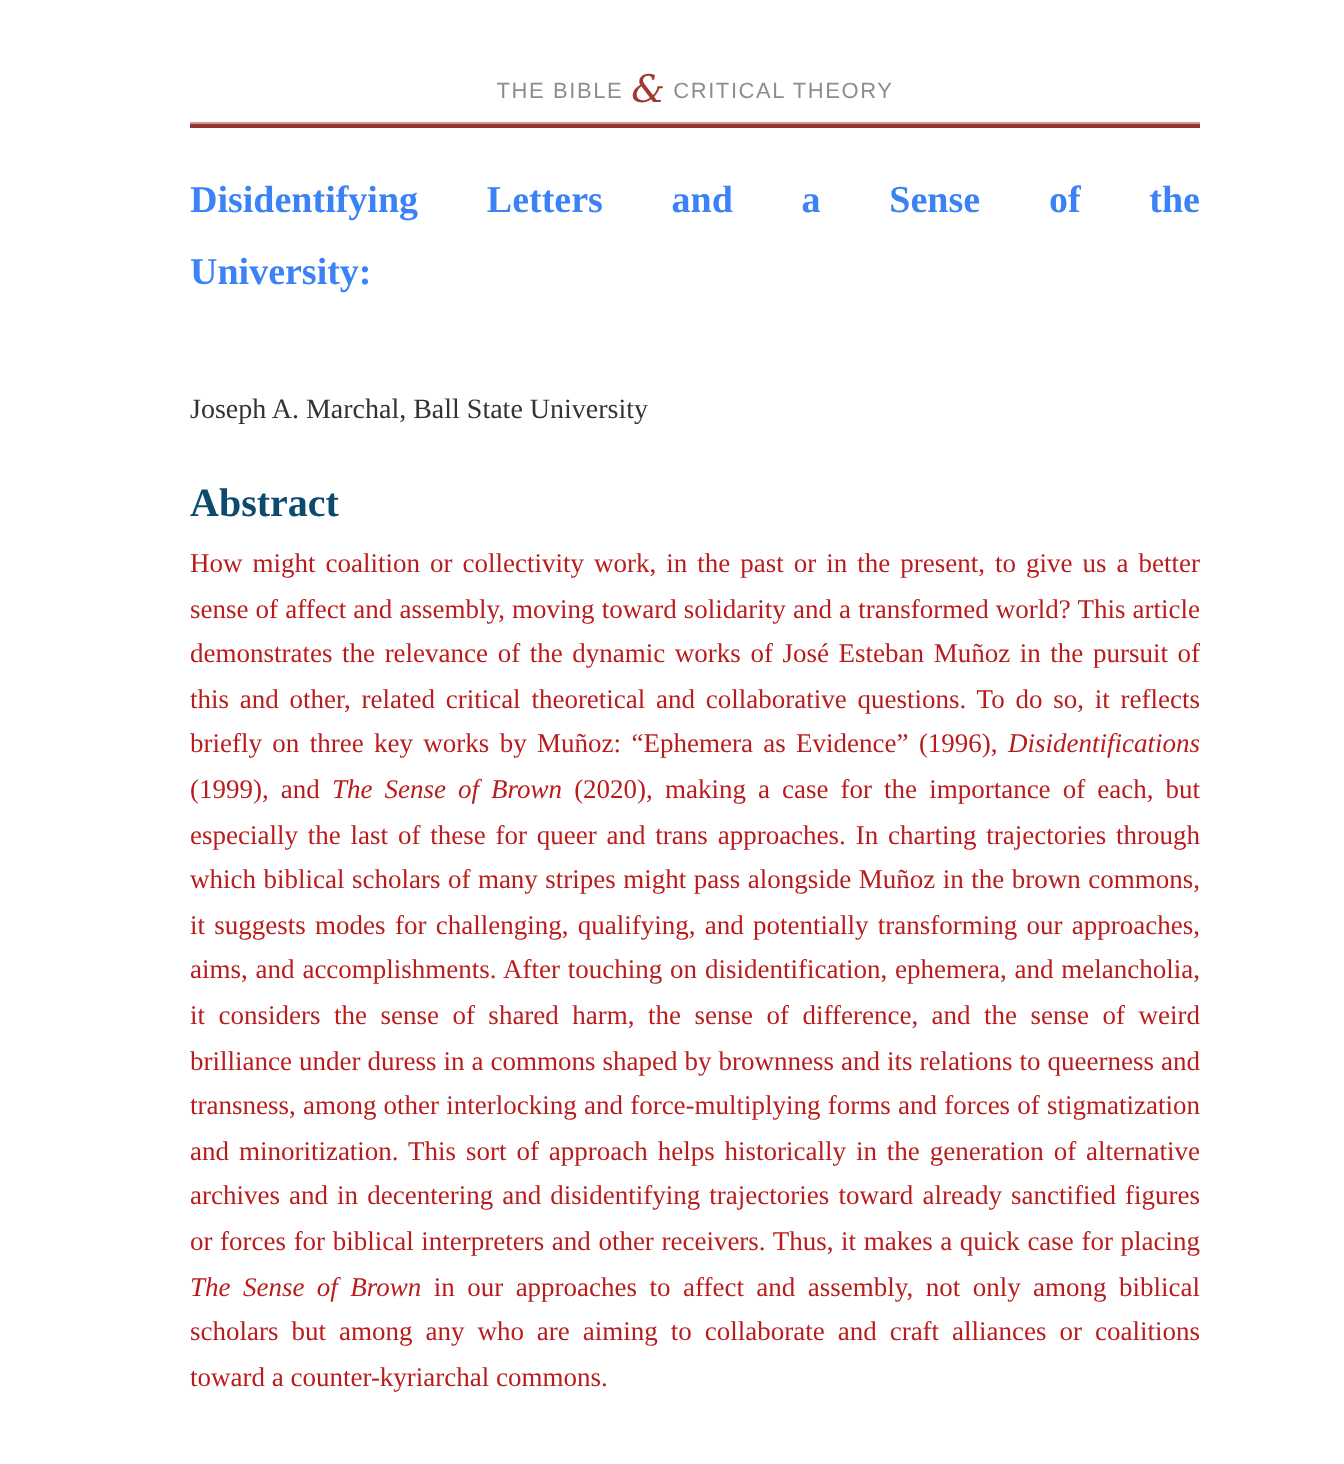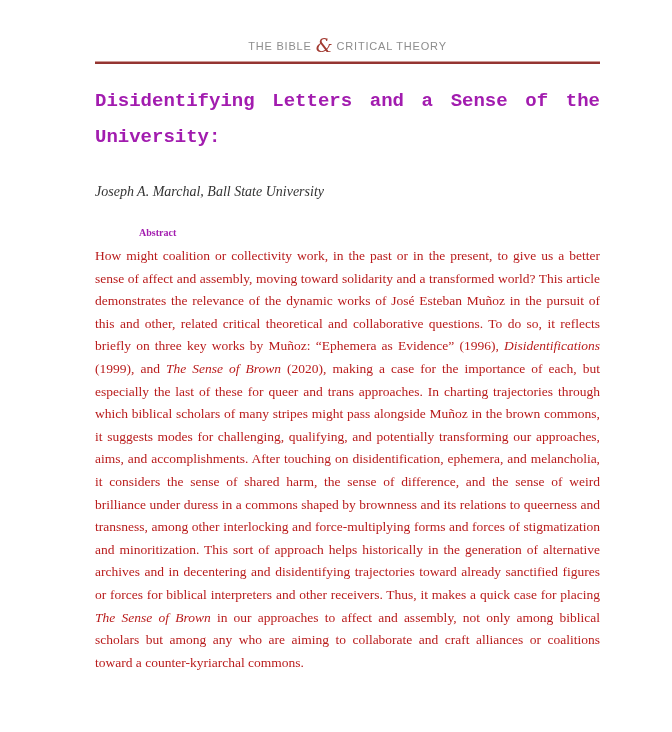--- a/index.html
+++ b/index.html
@@ -42,45 +42,43 @@
     margin: 0 4px;
   }
   .rule {
     margin-top: 7px;
     height: 3px;
     background: linear-gradient(to bottom, #cf9a96 0%, #cf9a96 34%, #943531 34%, #943531 100%);
   }
   
   .title {
     margin-top: 19px;
-    font-family: Liberation Mono, monospace;
+    font-family: Liberation Serif, serif;
     font-weight: bold;
     font-size: 19px;
     line-height: 36px;
-    color: #a21caf;
+    color: #3b82f6;
   }
   .title-line1 {
     text-align: justify;
     text-align-last: justify;
     white-space: nowrap;
   }
   
   .author {
-    margin-top: 29px;
-    font-style: italic;
+    margin-top: 43px;
     font-size: 14px;
     color: #333333;
   }
   
   .abstract-heading {
     margin-top: 27px;
     font-weight: bold;
-    font-size: 10px;
-    color: #a21caf;
-    margin-left: 44px;
+    font-size: 20px;
+    color: #0c4a6e;
   }
   .abstract-body {
     margin-top: 7px;
     font-size: 13.5px;
     line-height: 22.6px;
     color: #b91c1c;
     text-align: justify;
     hyphens: none;
   }
   .abstract-body i { font-style: italic; }

